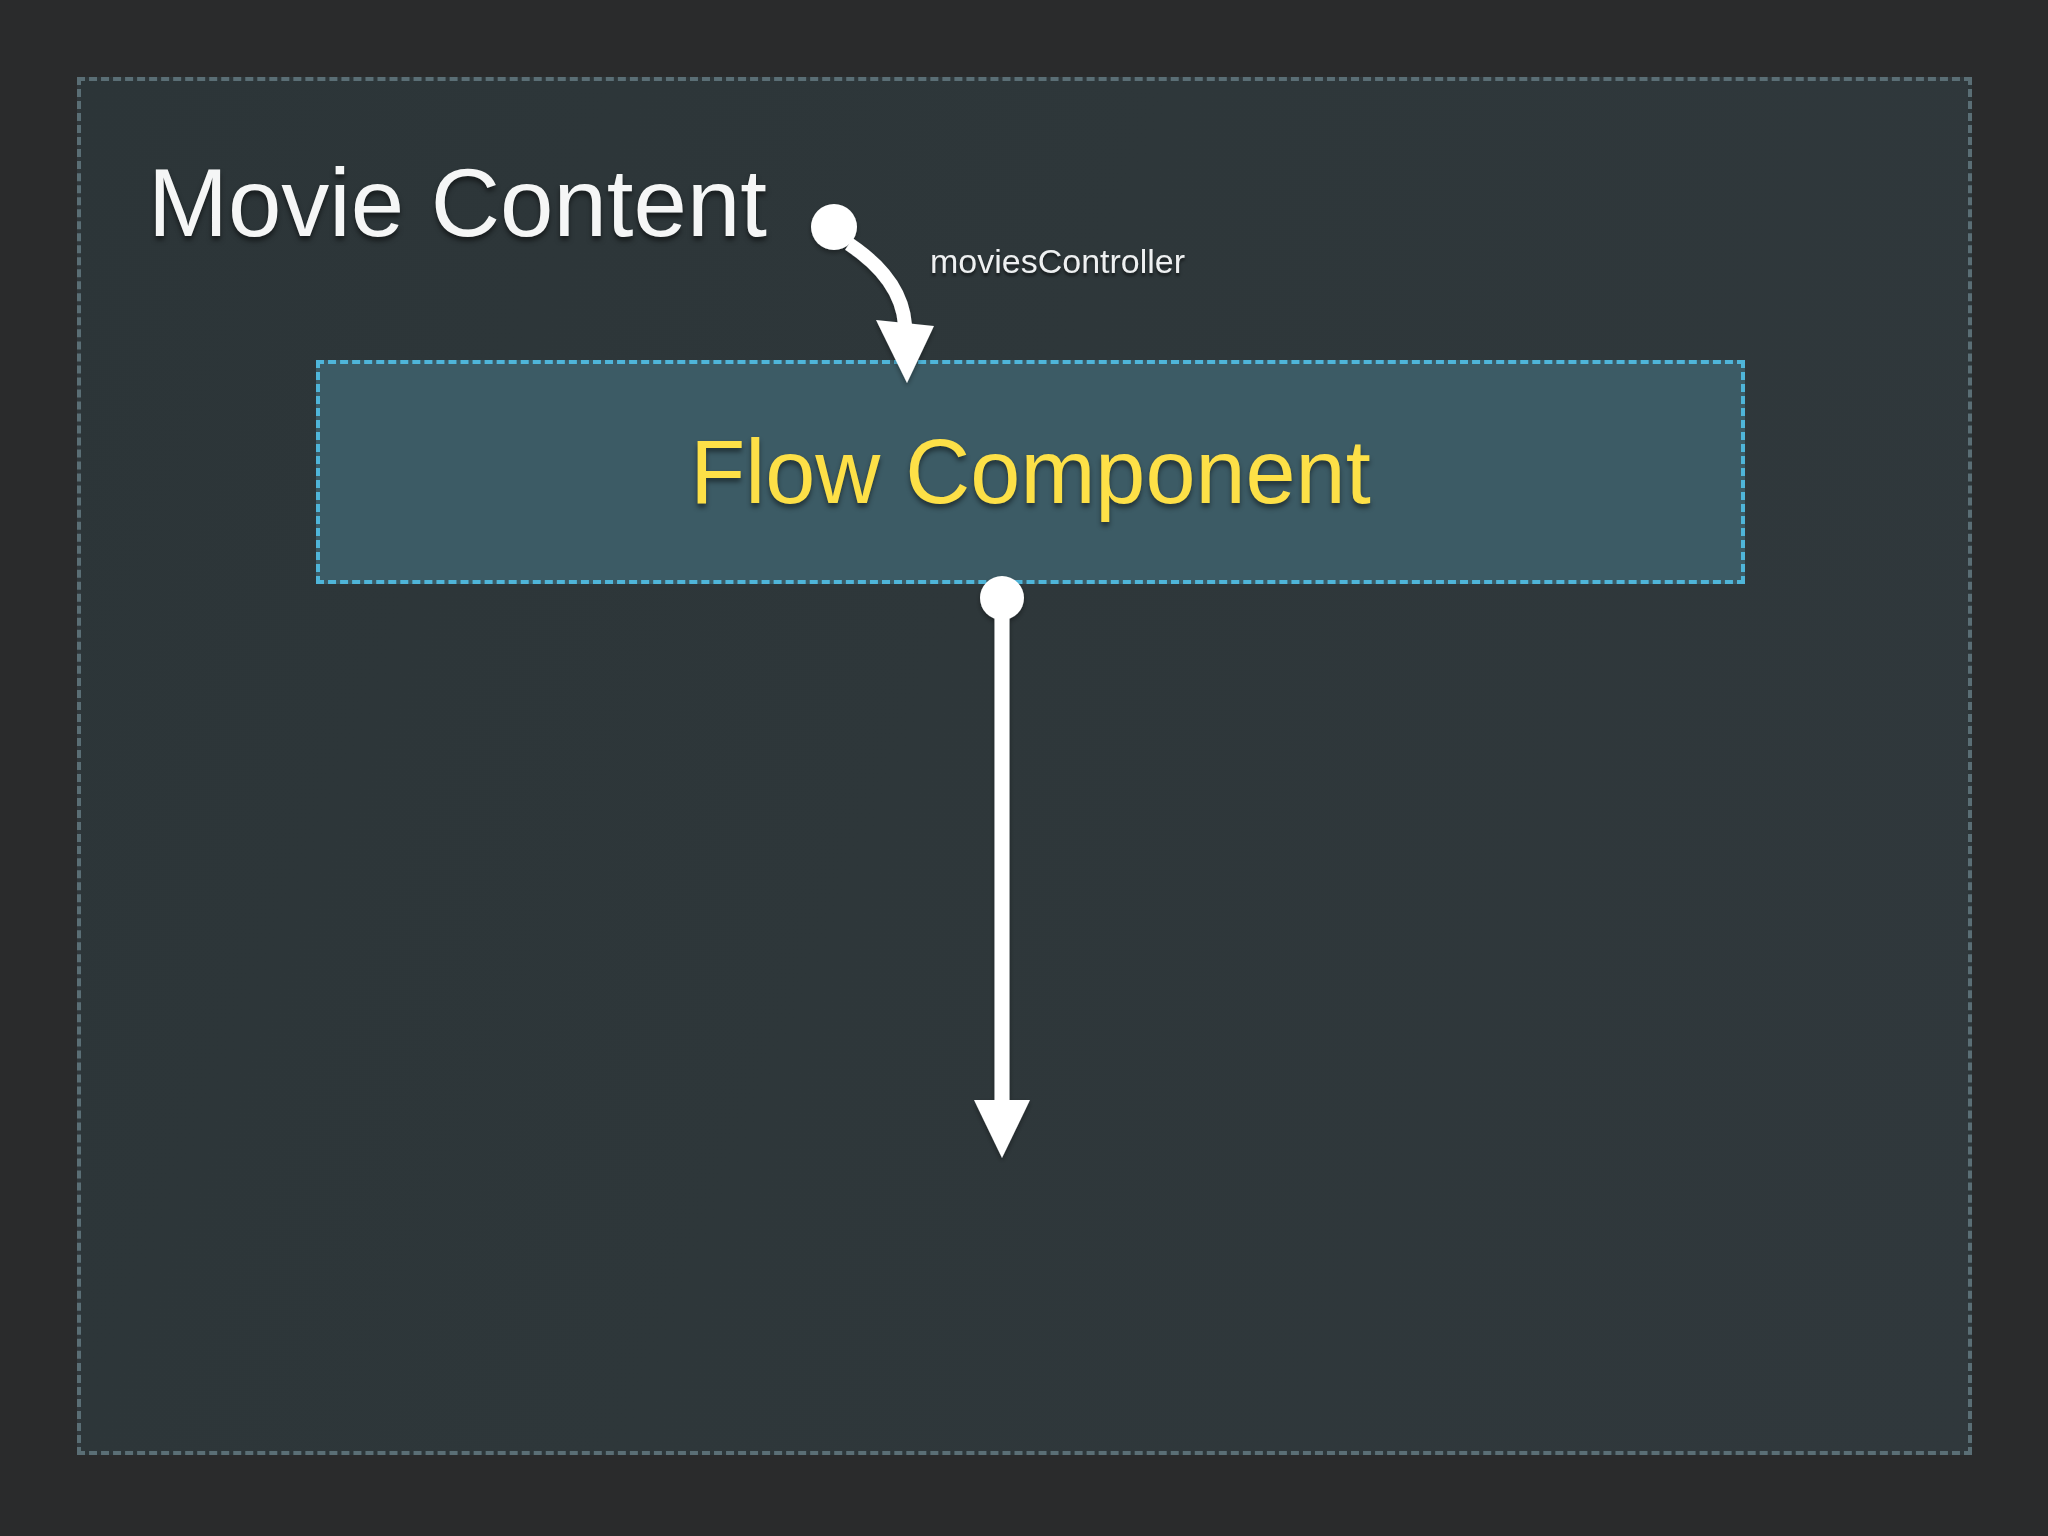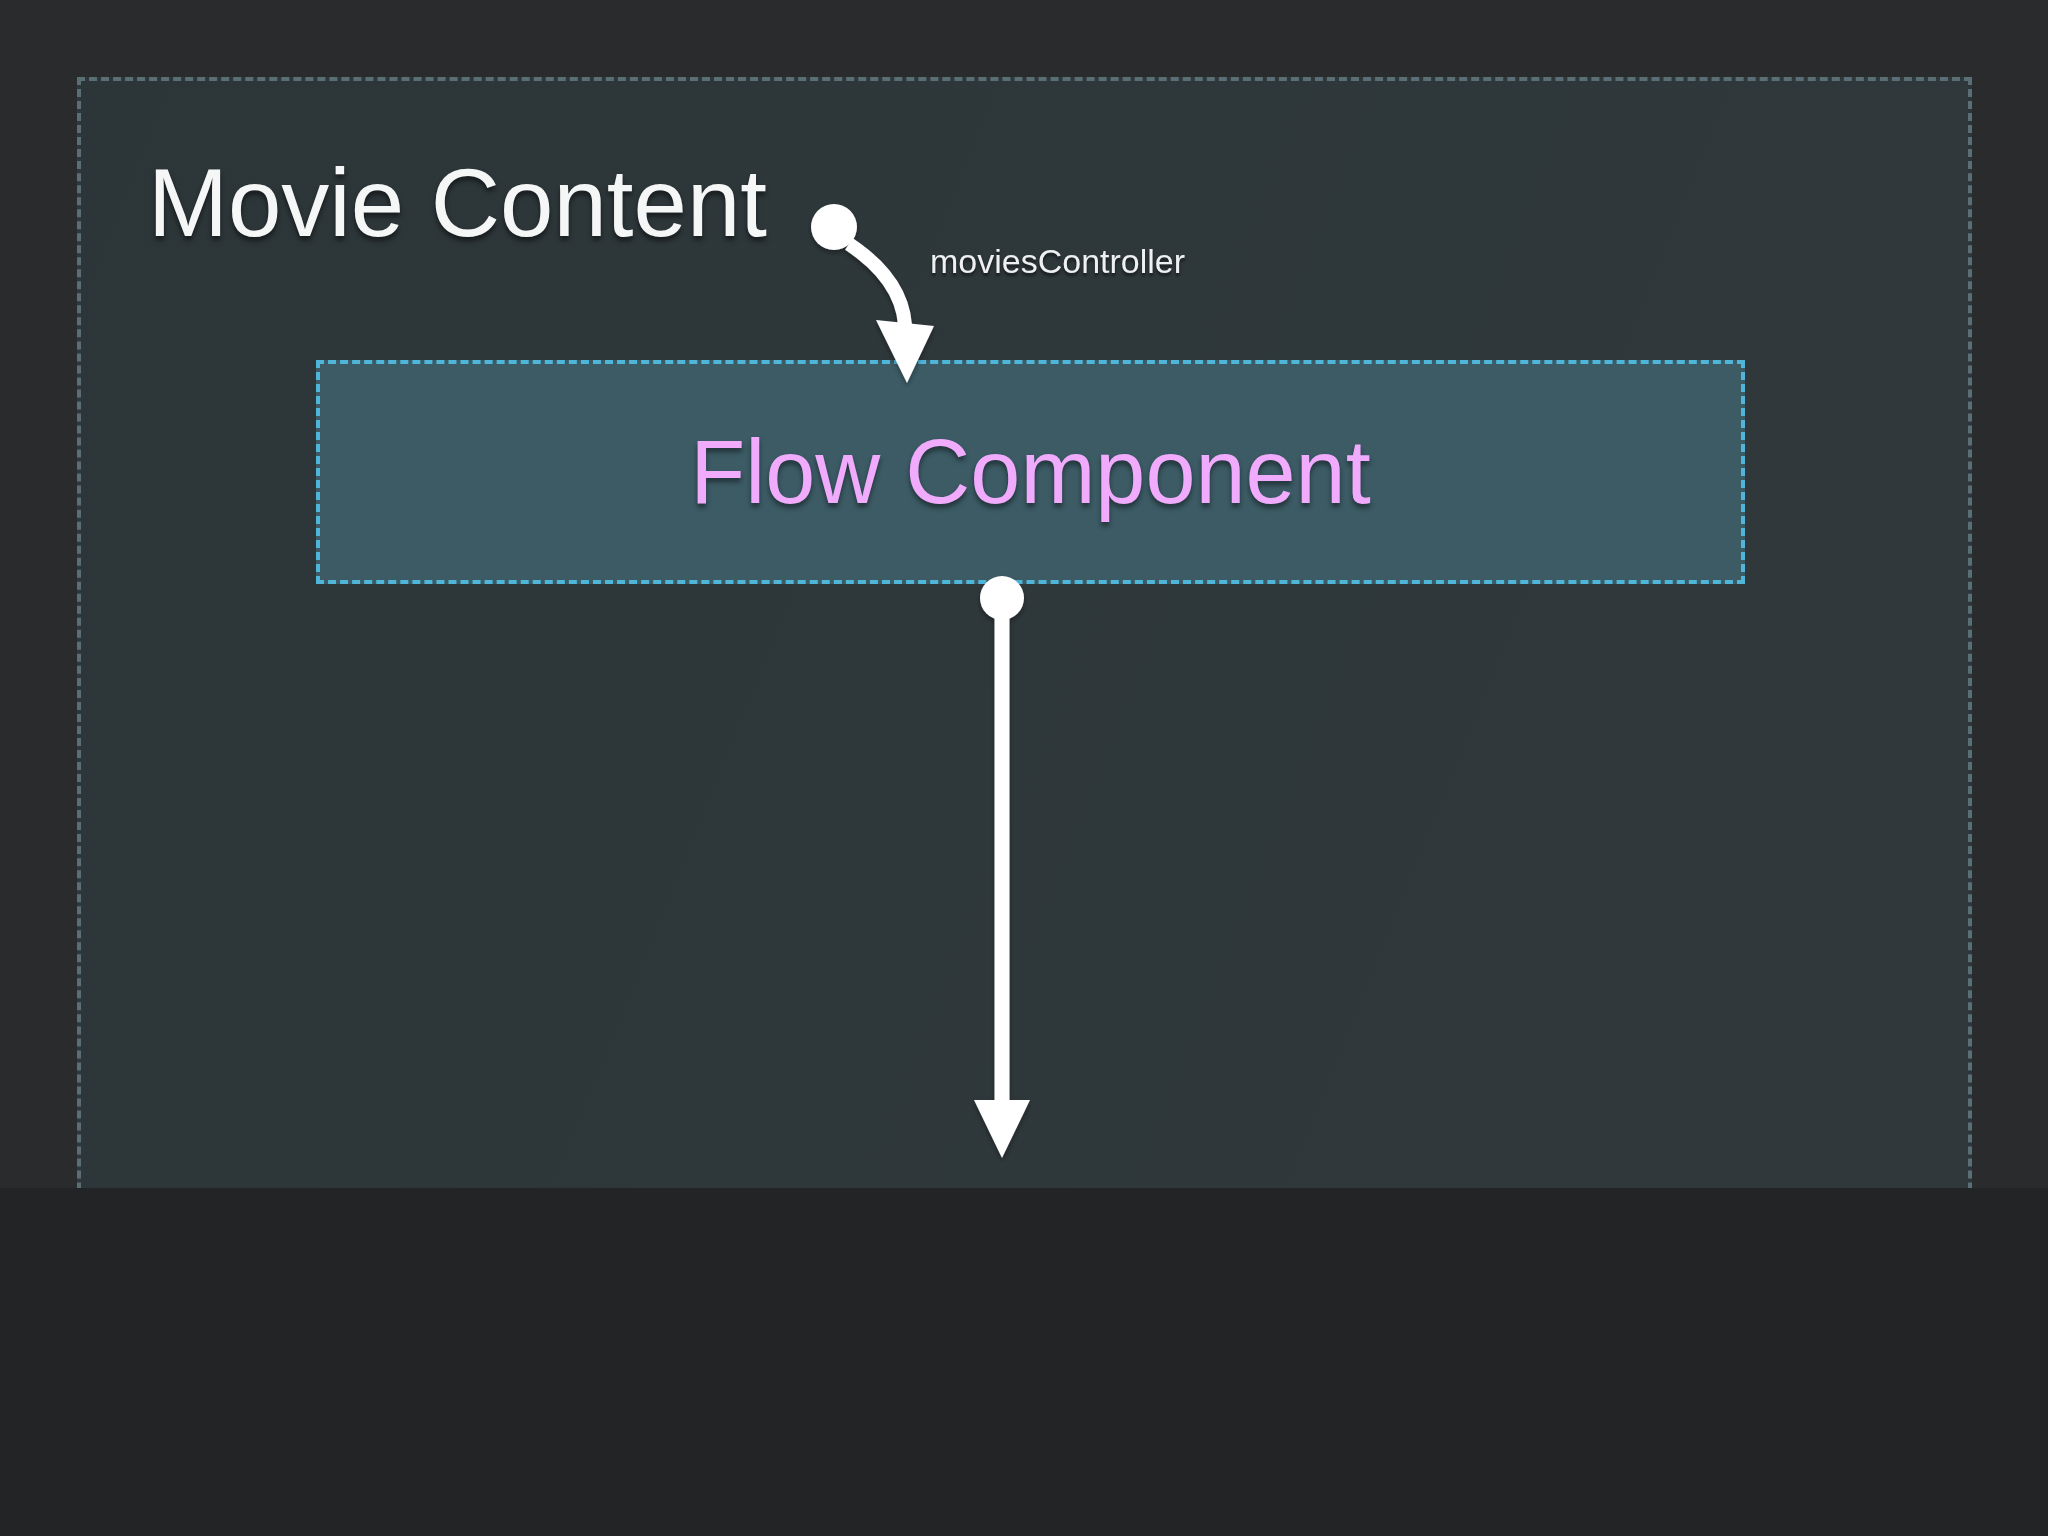--- a/index.html
+++ b/index.html
@@ -3,21 +3,21 @@
 <meta charset="utf-8">
 <style>
   html, body {
     margin: 0;
     padding: 0;
     background: #232425;
   }
   .stage {
     position: relative;
     width: 2048px;
-    height: 1188px;
+    height: 1536px;
     overflow: hidden;
     background: #2a2b2c;
     font-family: "Liberation Sans", sans-serif;
   }
   .panel {
     position: absolute;
     left: 77px;
     top: 77px;
     width: 1887px;
     height: 1370px;
@@ -48,21 +48,21 @@
   }
   .node-flow {
     top: 360px;
     height: 224px;
   }
   .node-detail {
     top: 1144px;
     height: 238px;
   }
   .node-label {
-    color: #f0abfc;
+    color: #fde047;
     font-size: 90px;
     font-weight: 400;
     white-space: nowrap;
     text-shadow: 0 4px 5px rgba(0,0,0,0.45);
   }
   .edge-label {
     position: absolute;
     color: #eef0f1;
     font-size: 34px;
     font-weight: 400;

